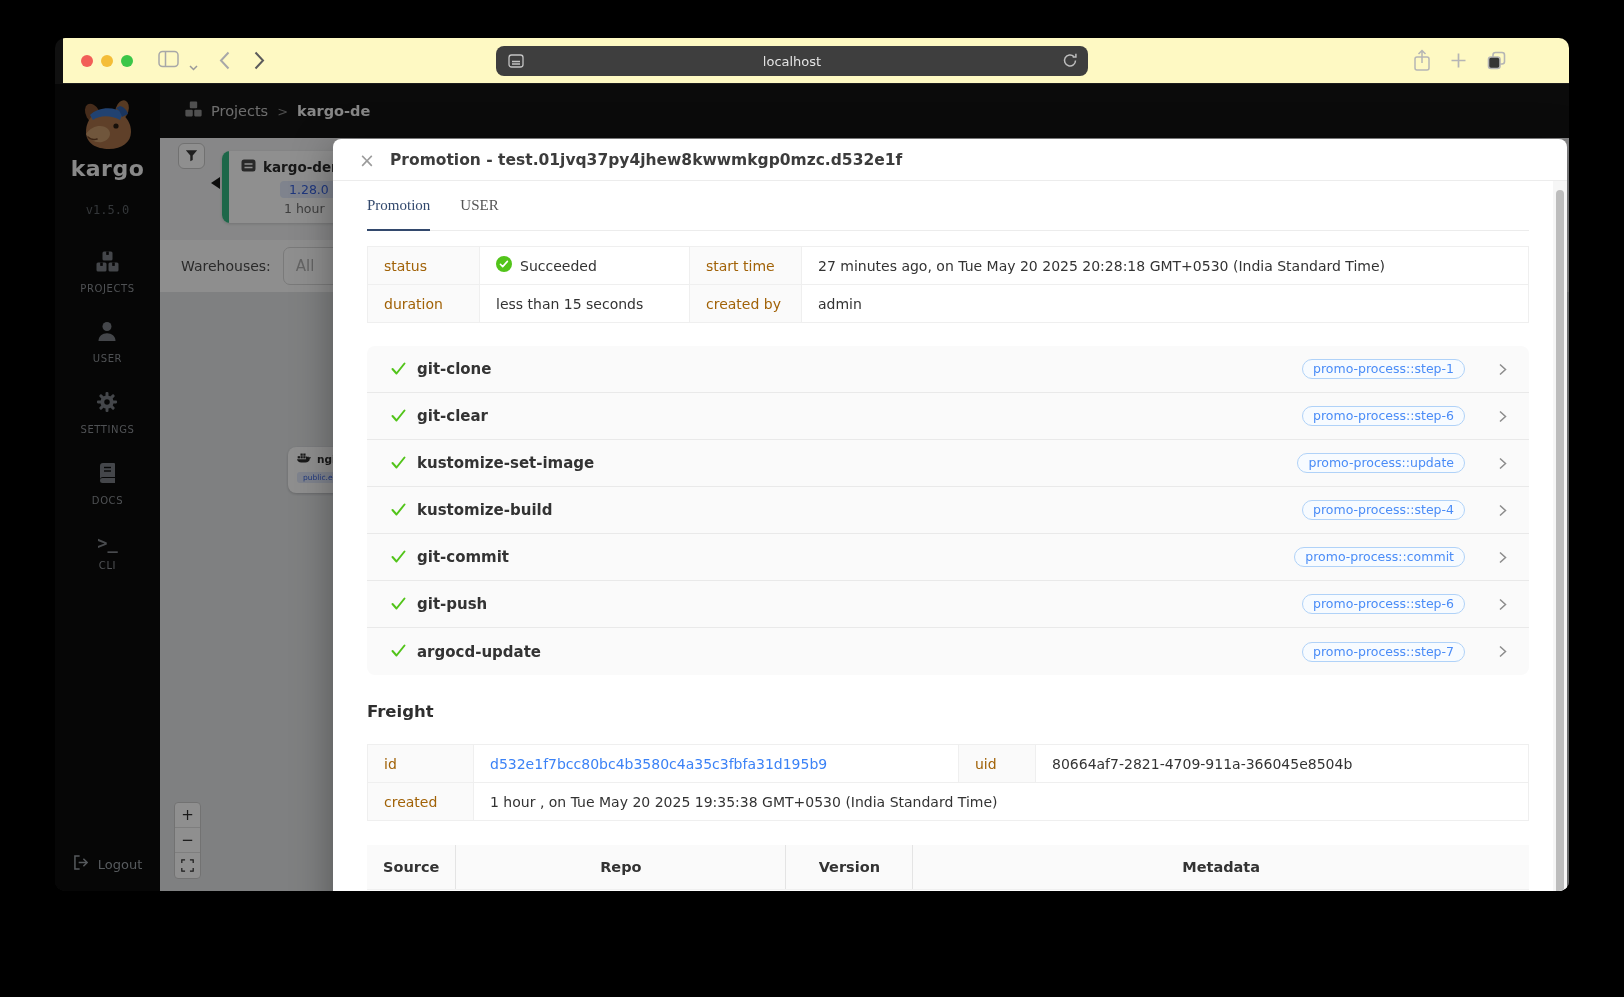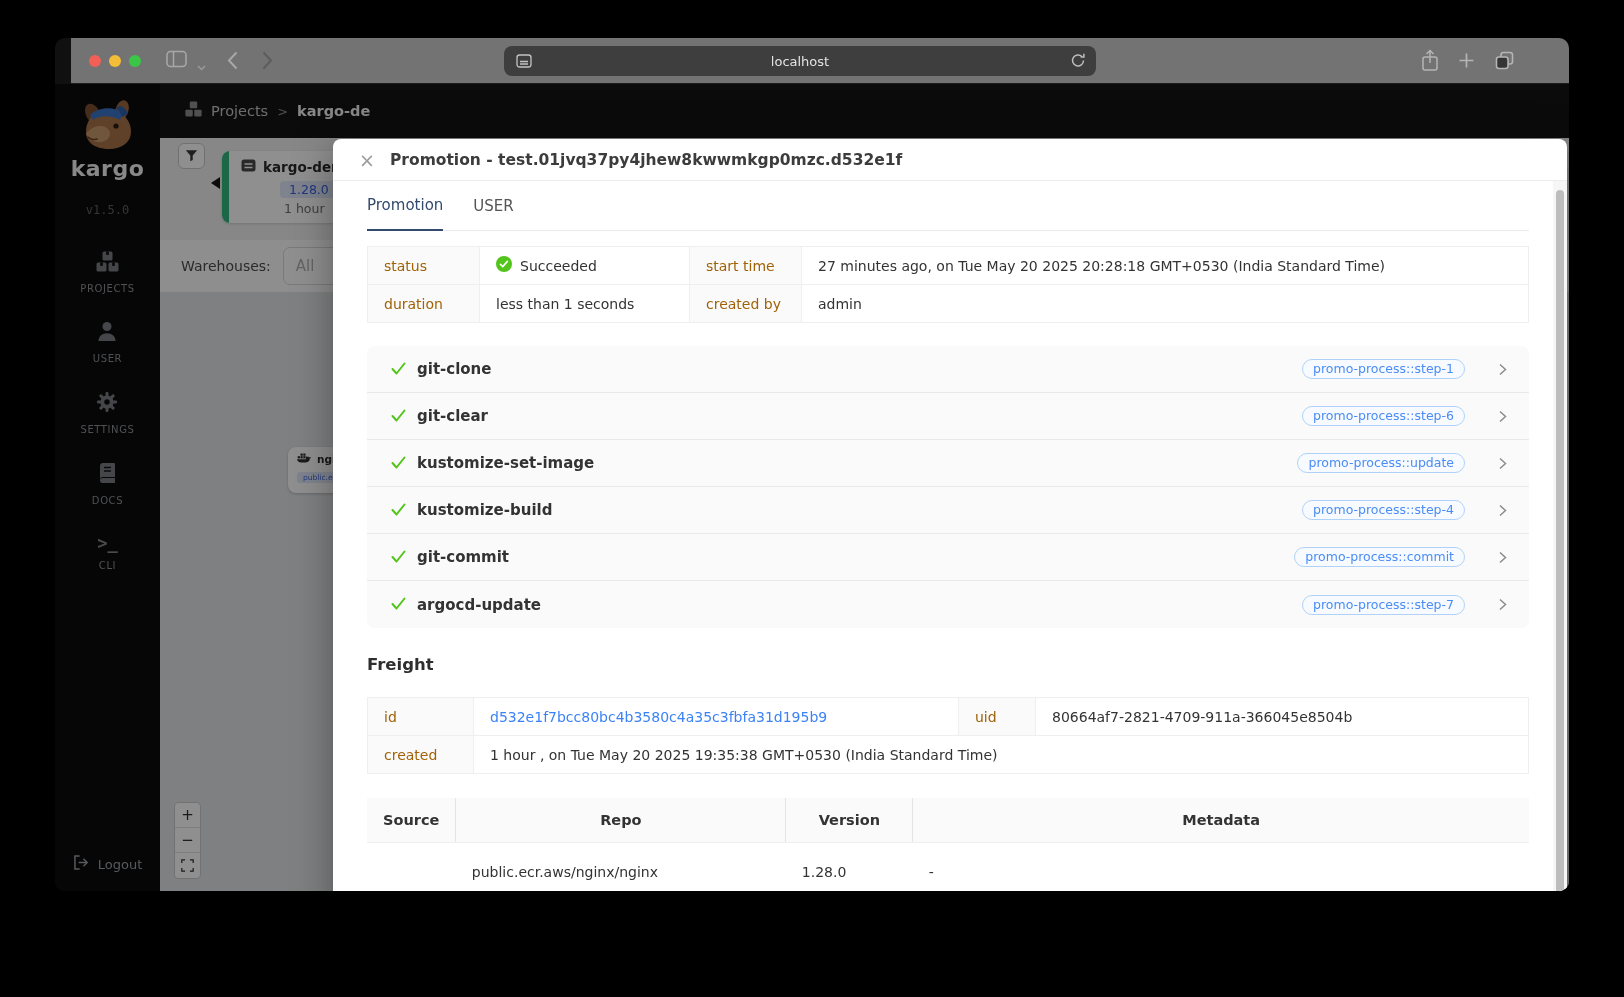--- a/index.html
+++ b/index.html
@@ -3,21 +3,21 @@
 <meta charset="utf-8">
 <style>
   * { box-sizing: border-box; margin: 0; padding: 0; }
   html,body { background:#000; }
   body { font-family:"DejaVu Sans","Liberation Sans",sans-serif; }
   .stage { position:relative; width:1624px; height:997px; background:#000; overflow:hidden; }
 
   
   .window { position:absolute; left:55px; top:38px; width:1514px; height:853px;
             border-radius:10px; overflow:hidden; background:#101010; }
-  .chrome { position:absolute; left:16px; top:0; width:100%; height:46px; background:#737373;
+  .chrome { position:absolute; left:8px; top:0; width:100%; height:46px; background:#fef9c3;
             border-bottom:1px solid #1d1d1d; }
   .dot { position:absolute; top:17px; width:12px; height:12px; border-radius:50%; }
   .dot.red { left:18px; background:#f25f57; }
   .dot.yellow { left:38px; background:#f4bd37; }
   .dot.green { left:58px; background:#3bc648; }
   .chrome-ic { position:absolute; top:12px; color:#a8a8a8; }
   .addr { position:absolute; left:433px; top:8px; width:592px; height:30px; background:#3e3e3e;
           border-radius:8px; display:flex; align-items:center; justify-content:center;
           color:#e3e3e3; font-size:13px; }
   .addr .site-ic { position:absolute; left:11px; top:6px; }
@@ -76,21 +76,21 @@
 
   
   .overlay { position:absolute; inset:0; background:rgba(0,0,0,0.44); z-index:5; }
   .modal { position:absolute; left:278px; top:55px; width:1234px; height:798px; background:#fff;
            border-radius:8px 8px 0 0; z-index:10; box-shadow:0 8px 40px rgba(0,0,0,.35); overflow:hidden; }
   .m-header { height:42px; display:flex; align-items:center; padding-left:22px; border-bottom:1px solid #ececec; }
   .m-close { width:24px; color:#9b9b9b; font-size:19px; cursor:pointer; text-align:center; }
   .m-title { margin-left:11px; color:#3c3c3c; font-size:15.5px; font-weight:600; }
   .m-body { padding:0 38px 0 34px; }
   .tabs { height:50px; display:flex; gap:30px; border-bottom:1px solid #ececec; }
-  .tab { display:flex; align-items:center; font-size:15px; color:#555; cursor:pointer; }
+  .tab { display:flex; align-items:center; font-size:15px; color:#555; cursor:pointer;font-family:Liberation Serif, serif; }
   .tab.active { color:#33496d; border-bottom:2px solid #33496d; margin-bottom:-1px; font-weight:500; }
 
   table.kv { width:100%; border-collapse:collapse; margin-top:15px; font-size:14px; }
   table.kv td { border:1px solid #efefef; height:38px; padding:0 16px; color:#333; }
   table.kv td.lbl { background:#fafafa; color:#a16207; }
   .w-112 { width:112px; } .w-210 { width:210px; } .w-106 { width:106px; } .w-485 { width:485px; } .w-77 { width:77px; }
   .status-val { display:flex; align-items:center; gap:8px; }
   .link { color:#3b82f6; cursor:pointer; }
 
   .steps { margin-top:23px; border-radius:8px; overflow:hidden; }
@@ -346,21 +346,21 @@
                       <path d="M4.4 8.3l2.3 2.3 4.7-5.2" stroke="#fff" stroke-width="1.6" fill="none" stroke-linecap="round" stroke-linejoin="round"></path>
                         </svg></span>
                   <span>Succeeded</span>
                 </span>
               </td>
               <td class="lbl w-112">start time</td>
               <td>27 minutes ago, on Tue May 20 2025 20:28:18 GMT+0530 (India Standard Time)</td>
             </tr>
             <tr>
               <td class="lbl">duration</td>
-              <td>less than 1 seconds</td>
+              <td>less than 15 seconds</td>
               <td class="lbl">created by</td>
               <td>admin</td>
             </tr>
           </tbody>
             </table>
 
           <div class="steps">
             <div class="step">
               <span><svg width="15" height="13" viewBox="0 0 15 13">
                     <path d="M1.5 7l4 4.5L13.5 1.5" stroke="#52c41a" stroke-width="2" fill="none" stroke-linecap="round" stroke-linejoin="round"></path>
@@ -413,20 +413,33 @@
                   </svg>
                 </span>
             </div>
             <div class="step">
               <span><svg width="15" height="13" viewBox="0 0 15 13">
                     <path d="M1.5 7l4 4.5L13.5 1.5" stroke="#52c41a" stroke-width="2" fill="none" stroke-linecap="round" stroke-linejoin="round"></path>
                   </svg></span>
               <span class="step-name">git-commit</span>
               <span class="step-spacer"></span>
               <span class="badge">promo-process::commit</span>
+              <span class="step-chev">
+                  <svg width="8" height="13" viewBox="0 0 8 13" fill="none" stroke="#8c8c8c" stroke-width="1.5">
+                    <path d="M1 1.5l5.5 5L1 11.5"></path>
+                  </svg>
+                </span>
+            </div>
+            <div class="step">
+              <span><svg width="15" height="13" viewBox="0 0 15 13">
+                    <path d="M1.5 7l4 4.5L13.5 1.5" stroke="#52c41a" stroke-width="2" fill="none" stroke-linecap="round" stroke-linejoin="round"></path>
+                  </svg></span>
+              <span class="step-name">git-push</span>
+              <span class="step-spacer"></span>
+              <span class="badge">promo-process::step-6</span>
               <span class="step-chev">
                   <svg width="8" height="13" viewBox="0 0 8 13" fill="none" stroke="#8c8c8c" stroke-width="1.5">
                     <path d="M1 1.5l5.5 5L1 11.5"></path>
                   </svg>
                 </span>
             </div>
             <div class="step">
               <span><svg width="15" height="13" viewBox="0 0 15 13">
                     <path d="M1.5 7l4 4.5L13.5 1.5" stroke="#52c41a" stroke-width="2" fill="none" stroke-linecap="round" stroke-linejoin="round"></path>
                   </svg></span>

